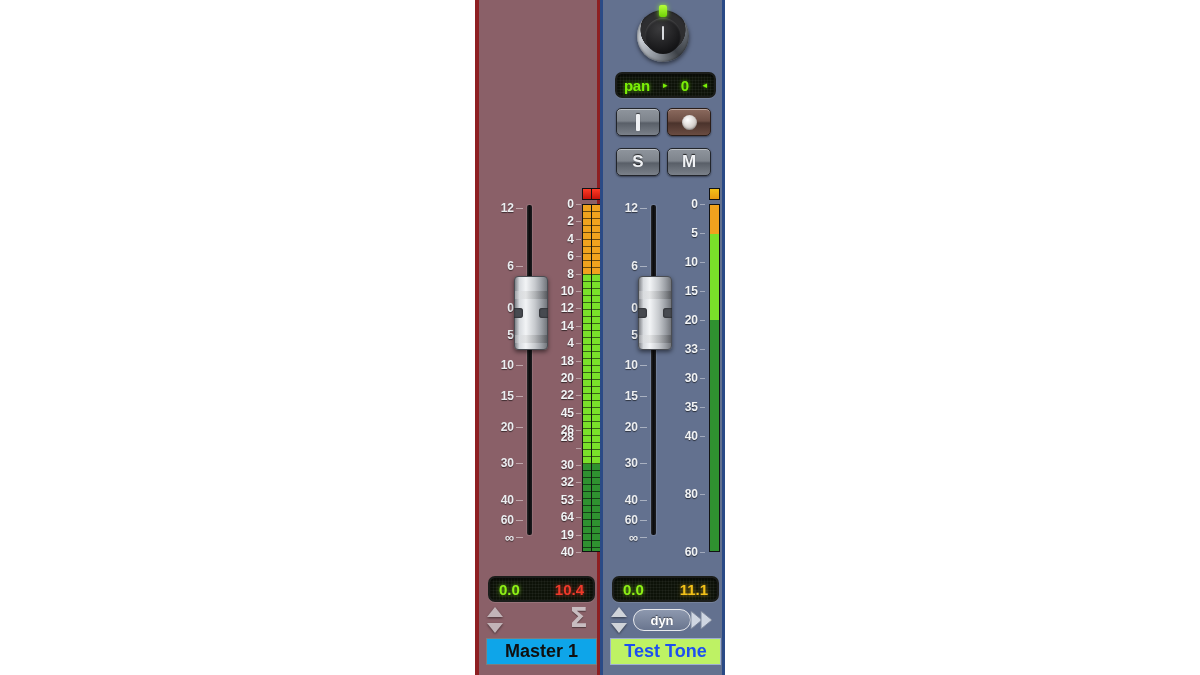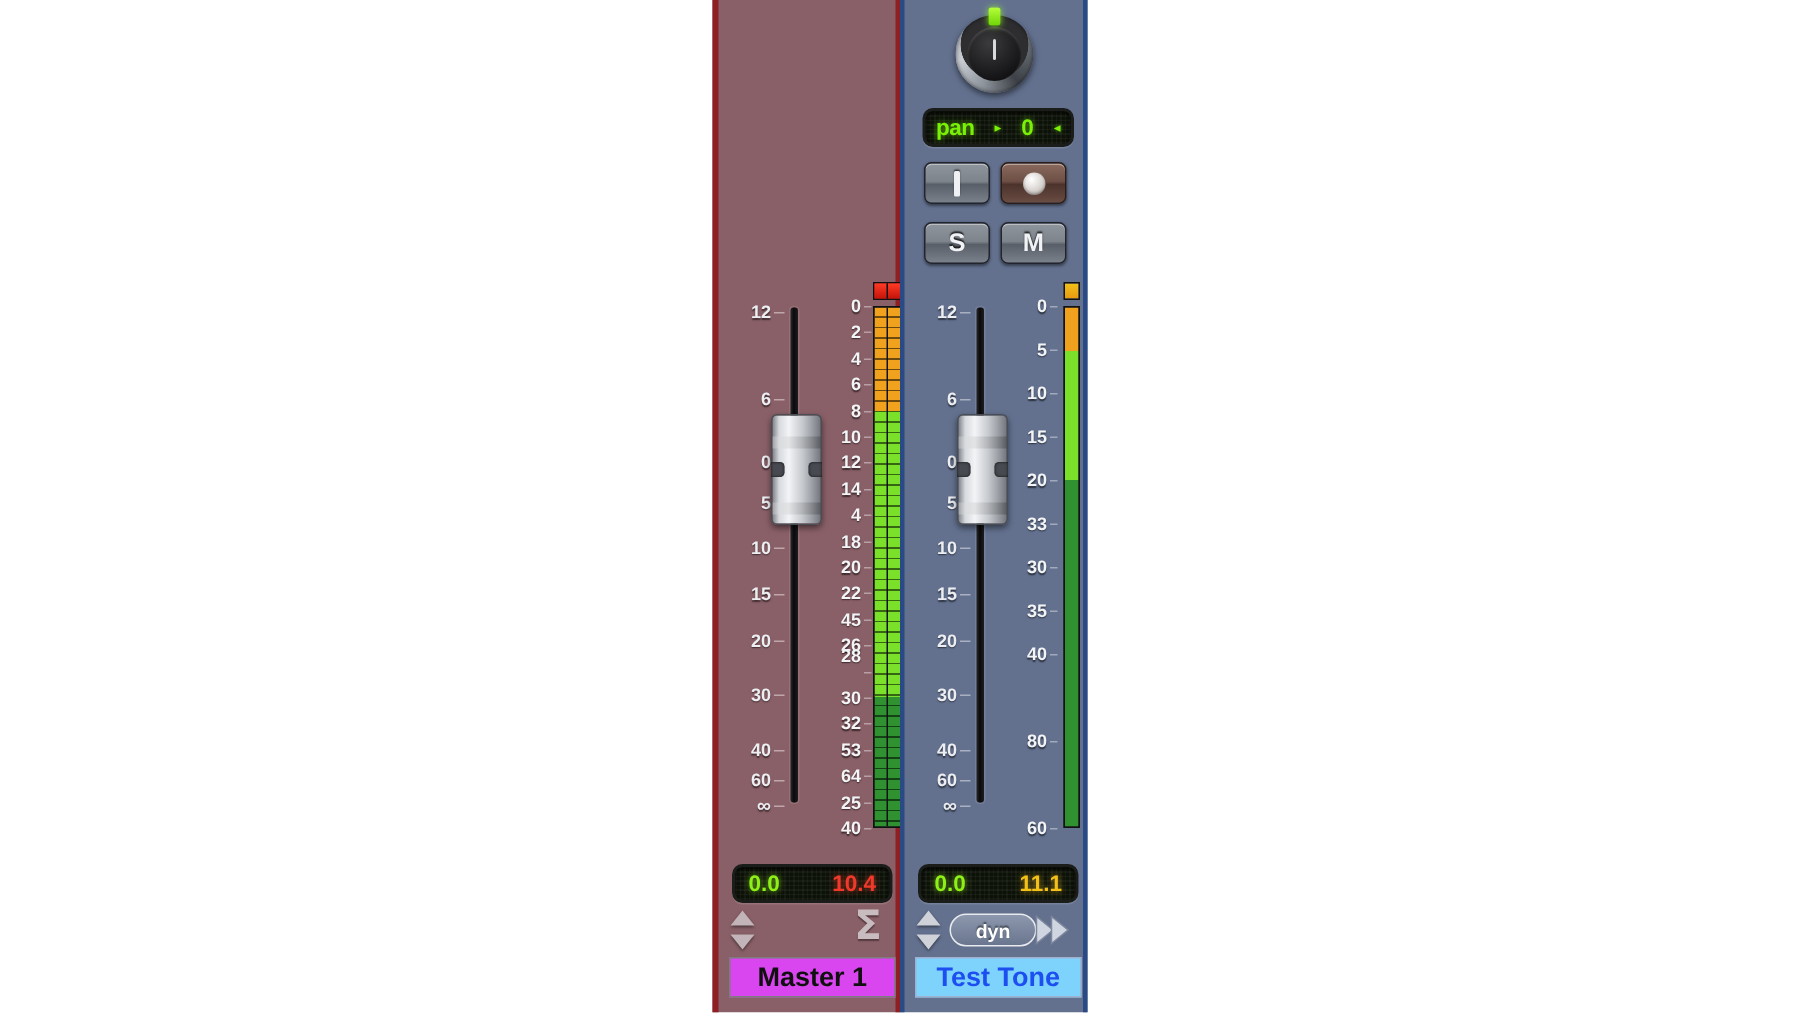--- a/index.html
+++ b/index.html
@@ -489,21 +489,21 @@
           <div class="ms-lab" style="top: 252px;">28</div>
           <div class="ms-tick" style="top: 280px;"></div>
           <div class="ms-lab" style="top: 280px;">30</div>
           <div class="ms-tick" style="top: 297.4px;"></div>
           <div class="ms-lab" style="top: 297.4px;">32</div>
           <div class="ms-tick" style="top: 314.8px;"></div>
           <div class="ms-lab" style="top: 314.8px;">53</div>
           <div class="ms-tick" style="top: 332.2px;"></div>
           <div class="ms-lab" style="top: 332.2px;">64</div>
           <div class="ms-tick" style="top: 349.6px;"></div>
-          <div class="ms-lab" style="top: 349.6px;">25</div>
+          <div class="ms-lab" style="top: 349.6px;">19</div>
           <div class="ms-tick" style="top: 367px;"></div>
           <div class="ms-lab" style="top: 367px;">40</div>
         </div>
       <div class="meter-body">
         <div class="meter-fill" id="mfill-master" style="background: linear-gradient(rgb(240, 162, 30) 0%, rgb(240, 162, 30) 20%, rgb(122, 224, 42) 20%, rgb(122, 224, 42) 75%, rgb(47, 145, 48) 75%, rgb(47, 145, 48) 100%);"></div>
         <div class="seg-rows"></div>
         <div class="meter-split"></div>
       </div>
     </div>
 
@@ -511,21 +511,21 @@
       <span class="val-left">0.0</span>
       <span class="val-right">10.4</span>
     </div>
 
     <div class="spinner" id="spinner-master">
       <div class="tri up"></div>
       <div class="tri down"></div>
     </div>
     <div id="sum-icon">Σ</div>
 
-    <div class="name-plate" id="name-master" style="background: #d946ef; color: rgb(16, 16, 16);">Master 1</div>
+    <div class="name-plate" id="name-master" style="background: #0ea5e9; color: rgb(16, 16, 16);">Master 1</div>
   </div>
 
   <div class="strip" id="strip-track" style="background: rgb(99, 113, 143);">
 
     <div class="knob-wrap">
       <div class="knob">
         <div class="knob-cap">
           <div class="knob-pointer"></div>
         </div>
       </div>
@@ -621,16 +621,16 @@
       <div class="tri down"></div>
     </div>
     <div id="dyn-pill">dyn</div>
     <div id="sends-icon">
       <svg width="26" height="24" viewBox="0 0 26 24" aria-hidden="true">
         <path d="M1 3 L12 12 L1 21 Z" fill="#cfd6e2" stroke="#7d879b" stroke-width="1"></path>
         <path d="M11 3 L22 12 L11 21 Z" fill="#cfd6e2" stroke="#7d879b" stroke-width="1"></path>
       </svg>
     </div>
 
-    <div class="name-plate" id="name-track" style="background: #7dd3fc; color: rgb(29, 79, 240);">Test Tone</div>
+    <div class="name-plate" id="name-track" style="background: #bef264; color: rgb(29, 79, 240);">Test Tone</div>
   </div>
 
 </div>
 
 </body></html>

